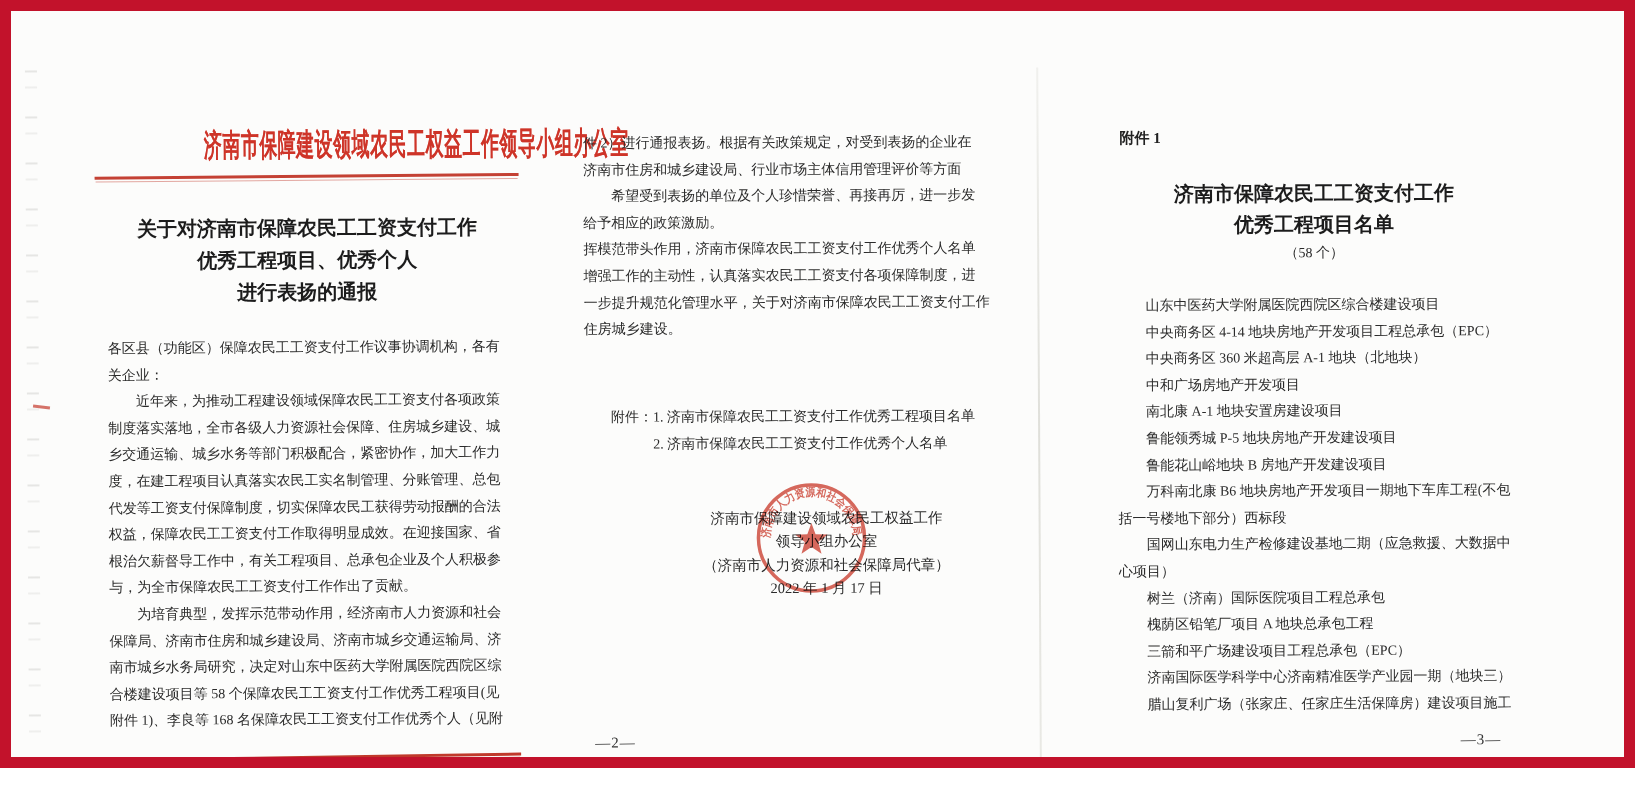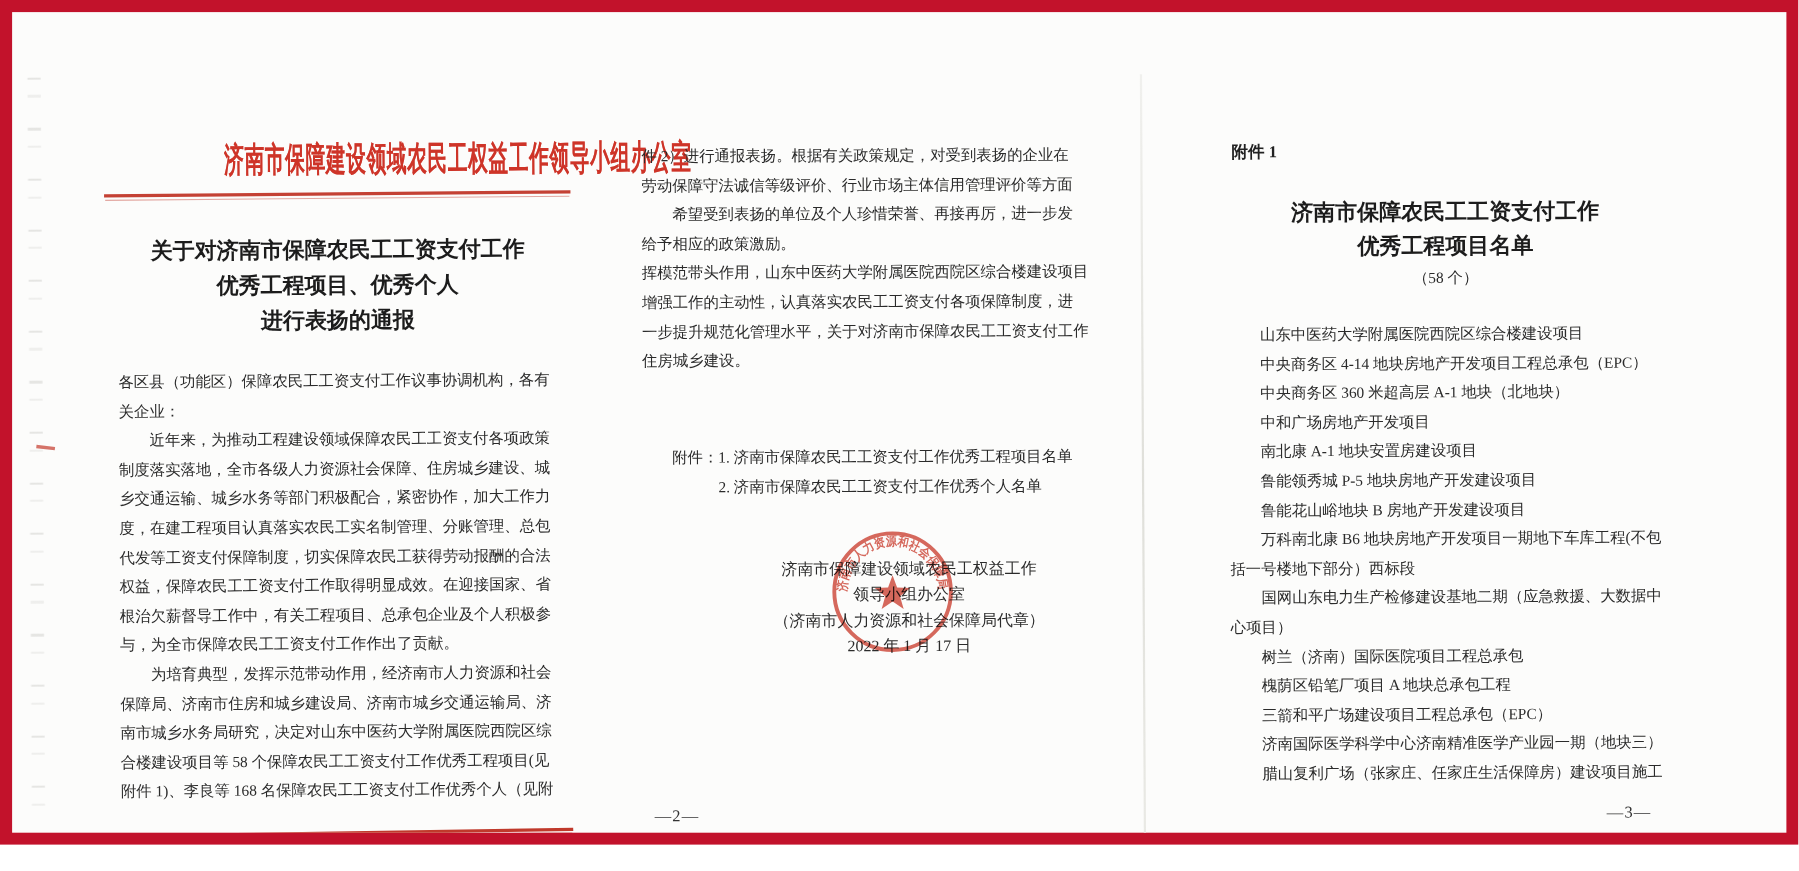--- a/index.html
+++ b/index.html
@@ -96,24 +96,24 @@
         <div class="line">附件 1)、李良等 168 名保障农民工工资支付工作优秀个人（见附</div>
       </div>
 
     <div class="abs footer-rule"></div>
   </div>
 
   <div class="pg pg2">
     <div class="abs body-block p2-body">
 
     <div class="line">件 2）进行通报表扬。根据有关政策规定，对受到表扬的企业在</div>
-        <div class="line">劳动保障守法诚信等级评价、行业市场主体信用管理评价等方面</div>
+        <div class="line">济南市住房和城乡建设局、行业市场主体信用管理评价等方面</div>
         <div class="line">　　希望受到表扬的单位及个人珍惜荣誉、再接再厉，进一步发</div>
         <div class="line">给予相应的政策激励。</div>
-        <div class="line">挥模范带头作用，山东中医药大学附属医院西院区综合楼建设项目</div>
+        <div class="line">挥模范带头作用，济南市保障农民工工资支付工作优秀个人名单</div>
         <div class="line">增强工作的主动性，认真落实农民工工资支付各项保障制度，进</div>
         <div class="line">一步提升规范化管理水平，关于对济南市保障农民工工资支付工作</div>
         <div class="line">住房城乡建设。</div>
       </div>
 
     <div class="abs p2-attachments">
 
     <div class="line">附件：1. 济南市保障农民工工资支付工作优秀工程项目名单</div>
         <div class="line">　　　2. 济南市保障农民工工资支付工作优秀个人名单</div>
       </div>

